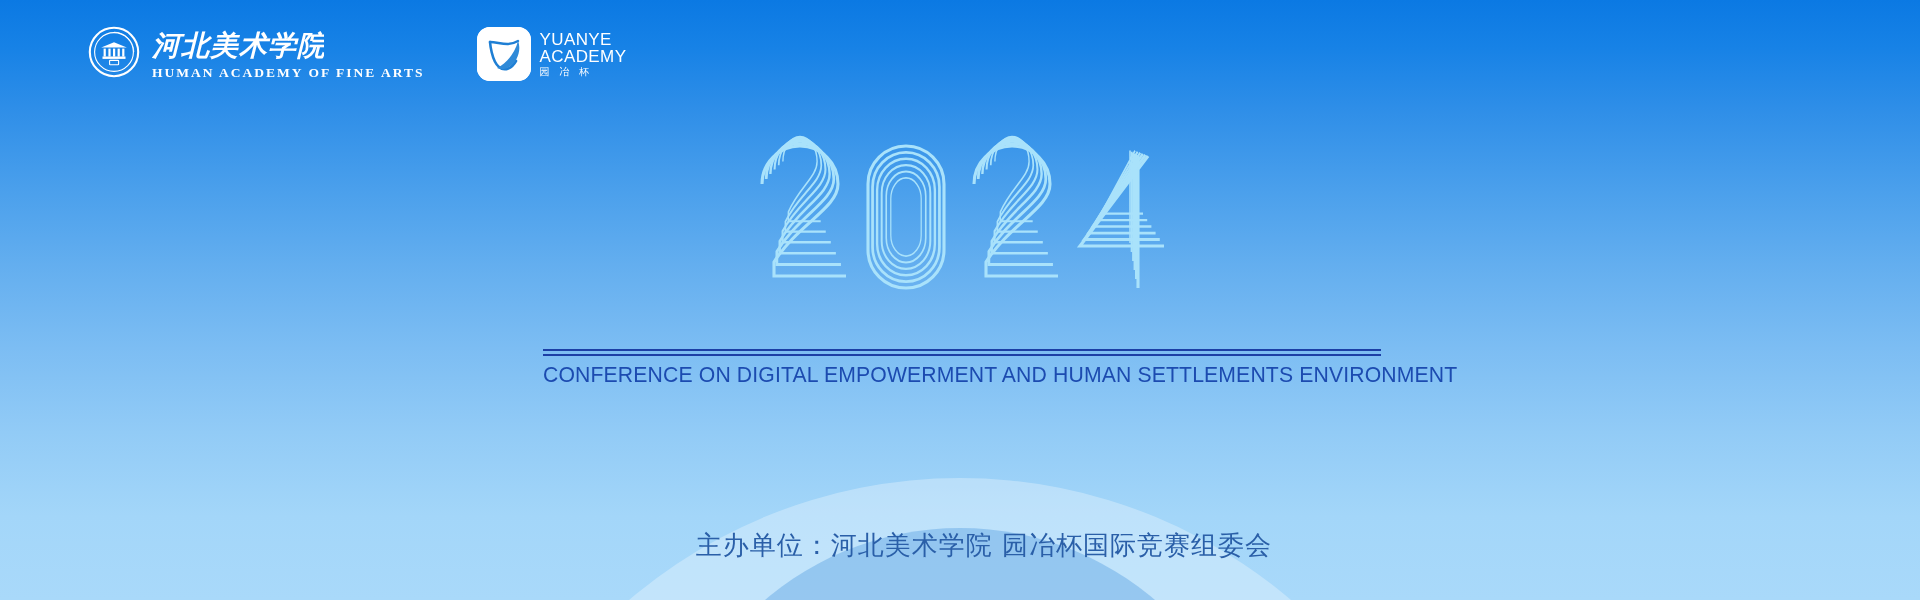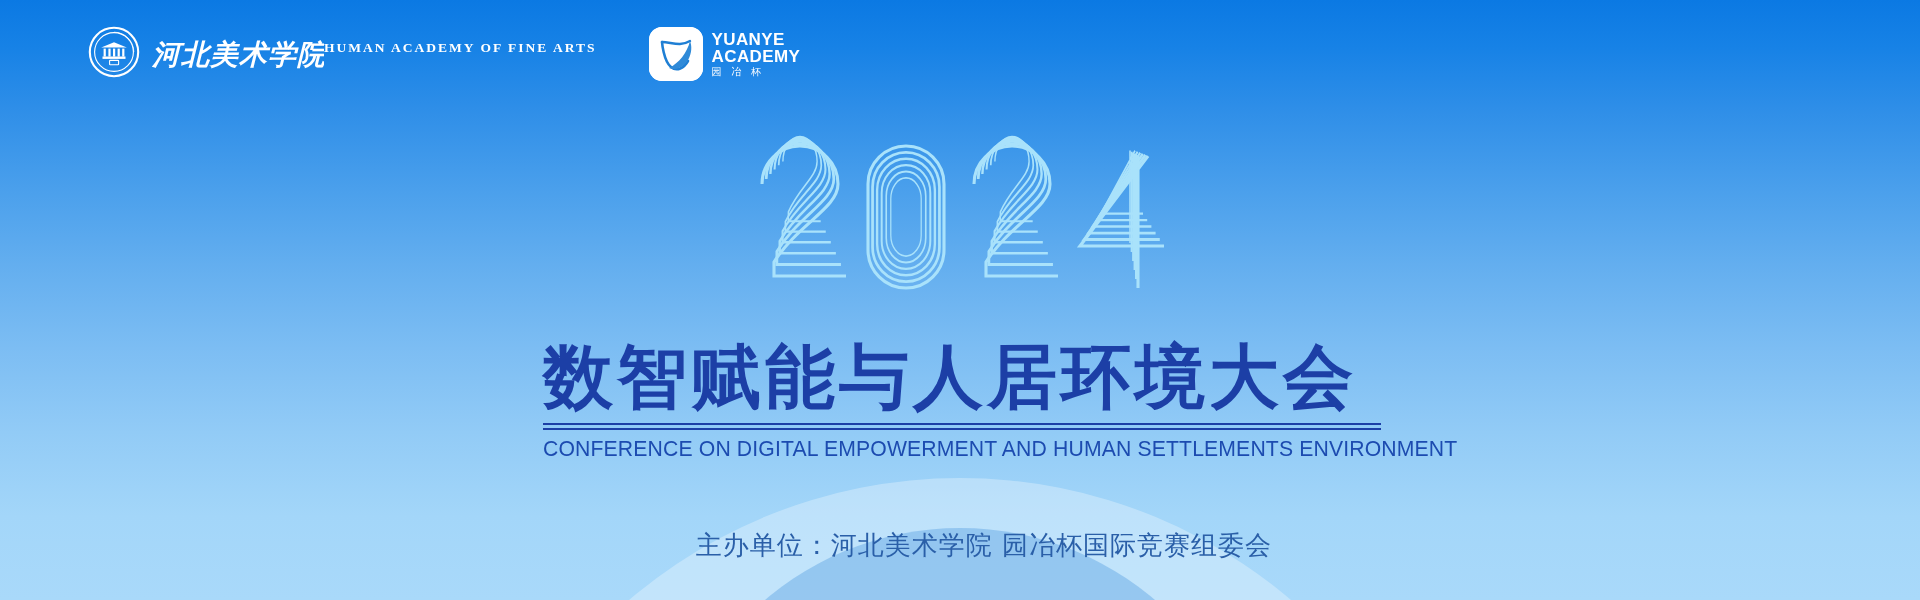--- a/index.html
+++ b/index.html
@@ -62,21 +62,21 @@
     z-index: 5;
   }
   .logo-hebei {
     display: flex;
     align-items: center;
     gap: 12px;
   }
   .seal { flex: 0 0 auto; }
   .hebei-text {
     display: flex;
-    flex-direction: row;
+    flex-direction: column;
     justify-content: flex-end;
   }
   .hebei-cn {
     height: 34px;
     display: block;
   }
   .hebei-en {
     color: #ffffff;
     font-size: 13.5px;
     font-weight: bold;
@@ -98,21 +98,21 @@
     background: #ffffff;
     display: block;
   }
   .yy-text {
     display: flex;
     flex-direction: column;
     line-height: 1.02;
   }
   .yy-line1, .yy-line2 {
     color: #ffffff;
-    font-weight: bold;
+    font-weight: normal;
     font-size: 17px;
     letter-spacing: 0.4px;
   }
   .yy-line3 {
     color: #ffffff;
     font-size: 10px;
     letter-spacing: 3.5px;
     margin-top: 2px;
   }
 
@@ -290,21 +290,20 @@
           <use href="#g4" transform="translate(50,0) scale(0.80,0.88) translate(-50,0)"></use>
           <use href="#g4" transform="translate(50,0) scale(0.70,0.82) translate(-50,0)"></use>
           <use href="#g4" transform="translate(50,0) scale(0.60,0.76) translate(-50,0)"></use>
           <use href="#g4" transform="translate(50,0) scale(0.50,0.70) translate(-50,0)"></use>
         </g>
       </g>
     </svg>
   </div>
 
   <div class="title-block">
-    <h1 class="main-title">数智赋能与人居环境大会</h1>
     <div class="rules">
       <div class="rule"></div>
       <div class="rule"></div>
     </div>
     <p class="sub-title">CONFERENCE ON DIGITAL EMPOWERMENT AND HUMAN SETTLEMENTS ENVIRONMENT</p>
   </div>
 
   <div class="organizer">主办单位：河北美术学院  园冶杯国际竞赛组委会</div>
 
 </div>

